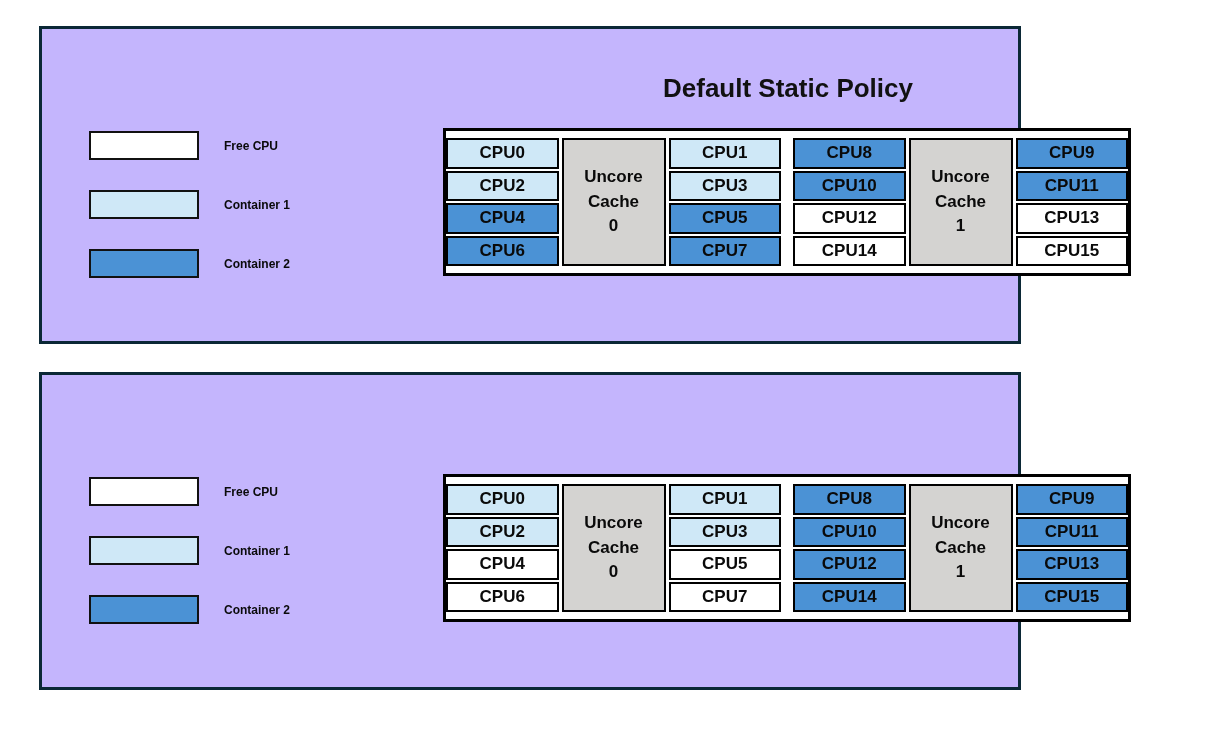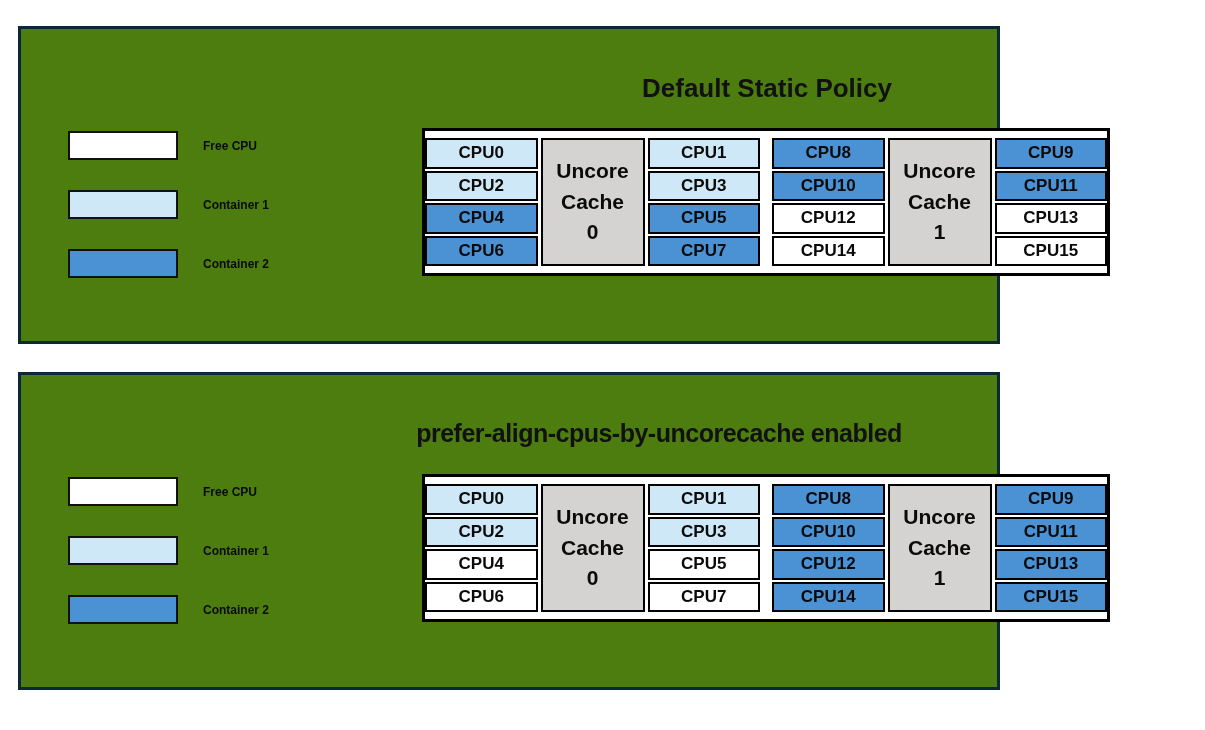--- a/index.html
+++ b/index.html
@@ -5,24 +5,24 @@
   html, body { margin: 0; padding: 0; }
   body {
     width: 1205px; height: 730px;
     background: #ffffff;
     font-family: "Liberation Sans", sans-serif;
     position: relative;
     overflow: hidden;
   }
   .panel {
     position: absolute;
-    left: 18px;
+    left: 39px;
     width: 982px;
     border: 3px solid #0b2836;
-    background: #4d7c0f;
+    background: #c4b5fd;
     box-sizing: border-box;
   }
   #panel-top    { top: 26px;  height: 318px; }
   #panel-bottom { top: 372px; height: 318px; }
 
   .panel-title {
     position: absolute;
     top: 44px;
     width: 700px;
     text-align: center;
@@ -87,21 +87,21 @@
   .cache-box {
     width: 104px;
     border: 2px solid #000000;
     box-sizing: border-box;
     background: #d4d3d1;
     display: flex;
     align-items: center;
     justify-content: center;
     text-align: center;
     font-weight: bold;
-    font-size: 21px;
+    font-size: 17px;
     line-height: 1.45;
     color: #0a0a0a;
     white-space: pre-line;
   }
 </style>
 </head>
 <body>
 
 <div class="panel" id="panel-top">
   <div class="panel-title">Default Static Policy</div>
@@ -153,21 +153,20 @@
         <div class="cpu-cell" style="background: rgb(75, 146, 213);">CPU9</div>
         <div class="cpu-cell" style="background: rgb(75, 146, 213);">CPU11</div>
         <div class="cpu-cell" style="background: rgb(255, 255, 255);">CPU13</div>
         <div class="cpu-cell" style="background: rgb(255, 255, 255);">CPU15</div>
       </div>
     </div>
   </div>
 </div>
 
 <div class="panel" id="panel-bottom">
-  <div class="panel-title">prefer-align-cpus-by-uncorecache enabled</div>
 
   <div class="legend">
     <div class="legend-item">
       <div class="legend-swatch" style="background: rgb(255, 255, 255);"></div>
       <div class="legend-label">Free CPU</div>
     </div>
     <div class="legend-item">
       <div class="legend-swatch" style="background: rgb(207, 232, 247);"></div>
       <div class="legend-label">Container 1</div>
     </div>

